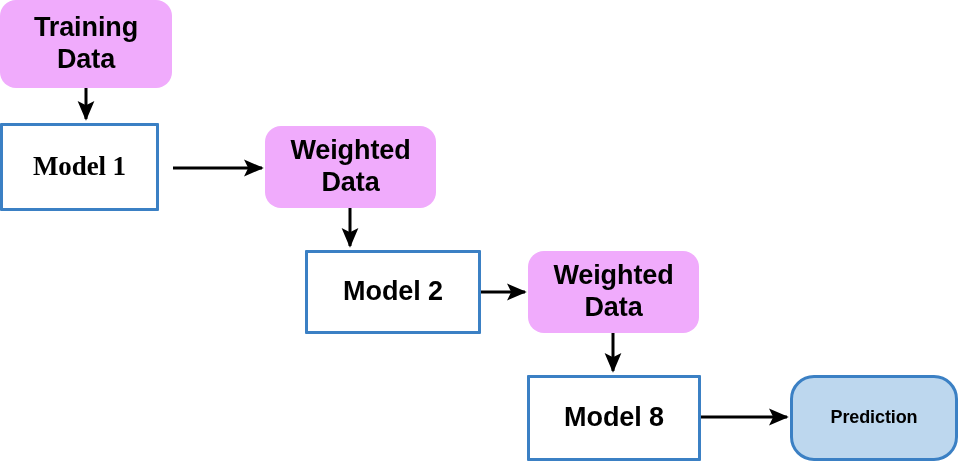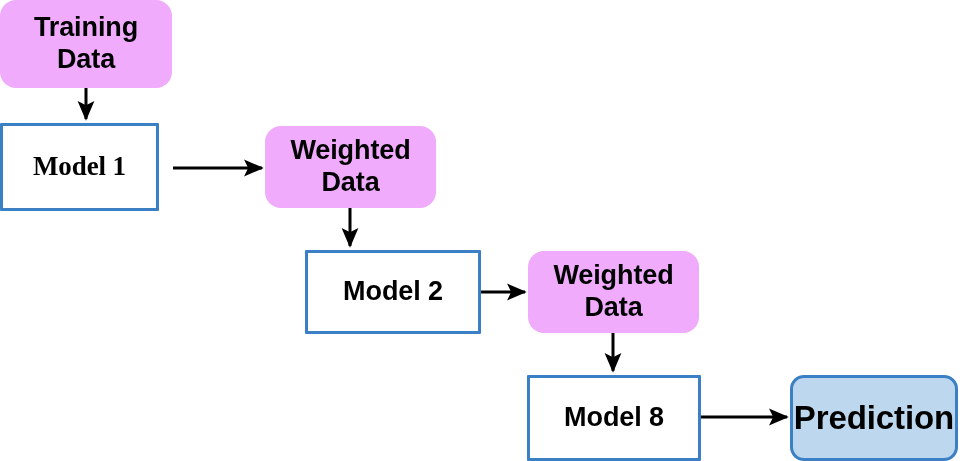--- a/index.html
+++ b/index.html
@@ -40,22 +40,22 @@
   .model-node {
     background: #ffffff;
     border: 3px solid #3b80c4;
     border-radius: 1px;
     font-size: 27px;
   }
   
   .result-node {
     background: #bdd7ee;
     border: 3px solid #3b80c4;
-    border-radius: 14px;
-    font-size: 33px;
+    border-radius: 24px;
+    font-size: 18px;
   }
   .edge-svg {
     position: absolute;
     left: 0;
     top: 0;
     width: 962px;
     height: 461px;
     pointer-events: none;
   }
 </style>

